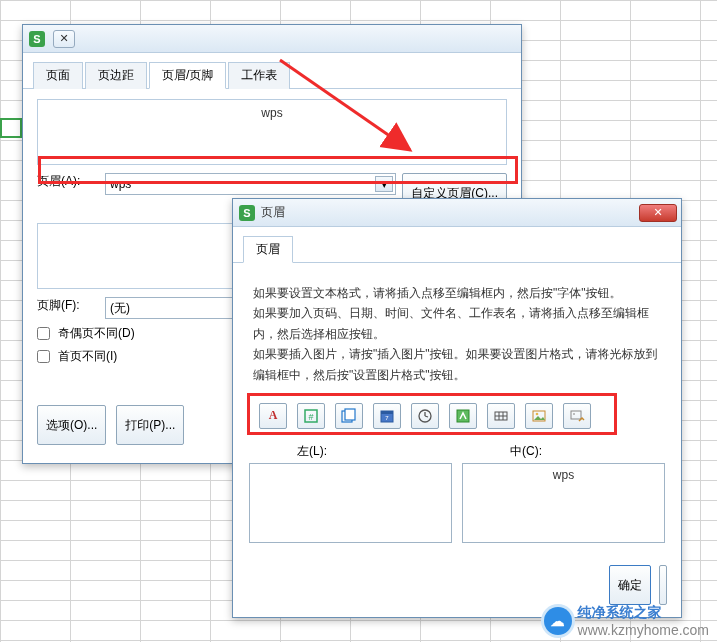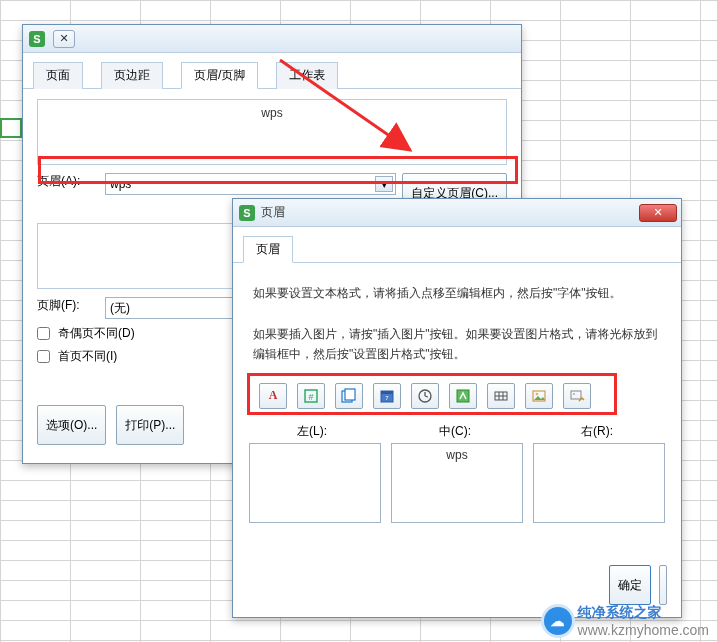--- a/index.html
+++ b/index.html
@@ -46,21 +46,21 @@
   display: flex; align-items: center; justify-content: center;
   cursor: pointer; margin-left: 2px; font-size: 11px; color: #333;
 }
 .titlebar .win-close {
   background: linear-gradient(#f07d7d, #c73b2e); color: #fff; border-color:#a03026;
   width: 38px;
 }
 
 .tabs {
   display: flex; padding: 8px 10px 0 10px; border-bottom: 1px solid #b9cde0;
-  gap: 16px;
+  gap: 0;
 }
 .tab {
   padding: 4px 12px; border: 1px solid #b9cde0; border-bottom: none;
   background: #f0f4f8; margin-right: 2px; cursor: pointer;
   position: relative; top: 1px;
 }
 .tab.active { background: #fff; border-bottom: 1px solid #fff; text-align: center; }
 
 .dialog-body { padding: 10px 14px; }
 
@@ -653,21 +653,21 @@
     <div class="app-icon">S</div>
     <div class="title-text">页眉</div>
     <div class="win-btn win-close">✕</div>
   </div>
   <div class="tabs">
     <div class="tab active">页眉</div>
   </div>
   <div class="body">
     <div class="instr-text">
       <span>如果要设置文本格式，请将插入点移至编辑框内，然后按"字体"按钮。</span><br>
-      <br>
+      <span>如果要加入页码、日期、时间、文件名、工作表名，请将插入点移至编辑框内，然后选择相应按钮。</span><br>
       <span>如果要插入图片，请按"插入图片"按钮。如果要设置图片格式，请将光标放到编辑框中，然后按"设置图片格式"按钮。</span>
     </div>
 
     <div style="position:relative;">
       <div class="toolbar">
         <div class="tool-btn">
             <span style="color:#c02f2f;font-weight:bold;font-family:serif;">A</span>
           </div>
         <div class="tool-btn">
             <svg viewBox="0 0 16 16">
@@ -729,24 +729,20 @@
 
     <div class="three-col">
       <div class="col">
         <div class="col-label">左(L):</div>
         <div class="edit-box"><span></span></div>
       </div>
       <div class="col">
         <div class="col-label">中(C):</div>
         <div class="edit-box" style="text-align:center;"><span>wps</span></div>
       </div>
-      <div class="col">
-        <div class="col-label">右(R):</div>
-        <div class="edit-box"><span></span></div>
-      </div>
     </div>
   </div>
 
   <div class="footer-btns">
     <div class="button btn-primary">
       <span>确定</span>
     </div>
     <div class="button" style="width:8px; padding:0;"></div>
   </div>
 </div>

